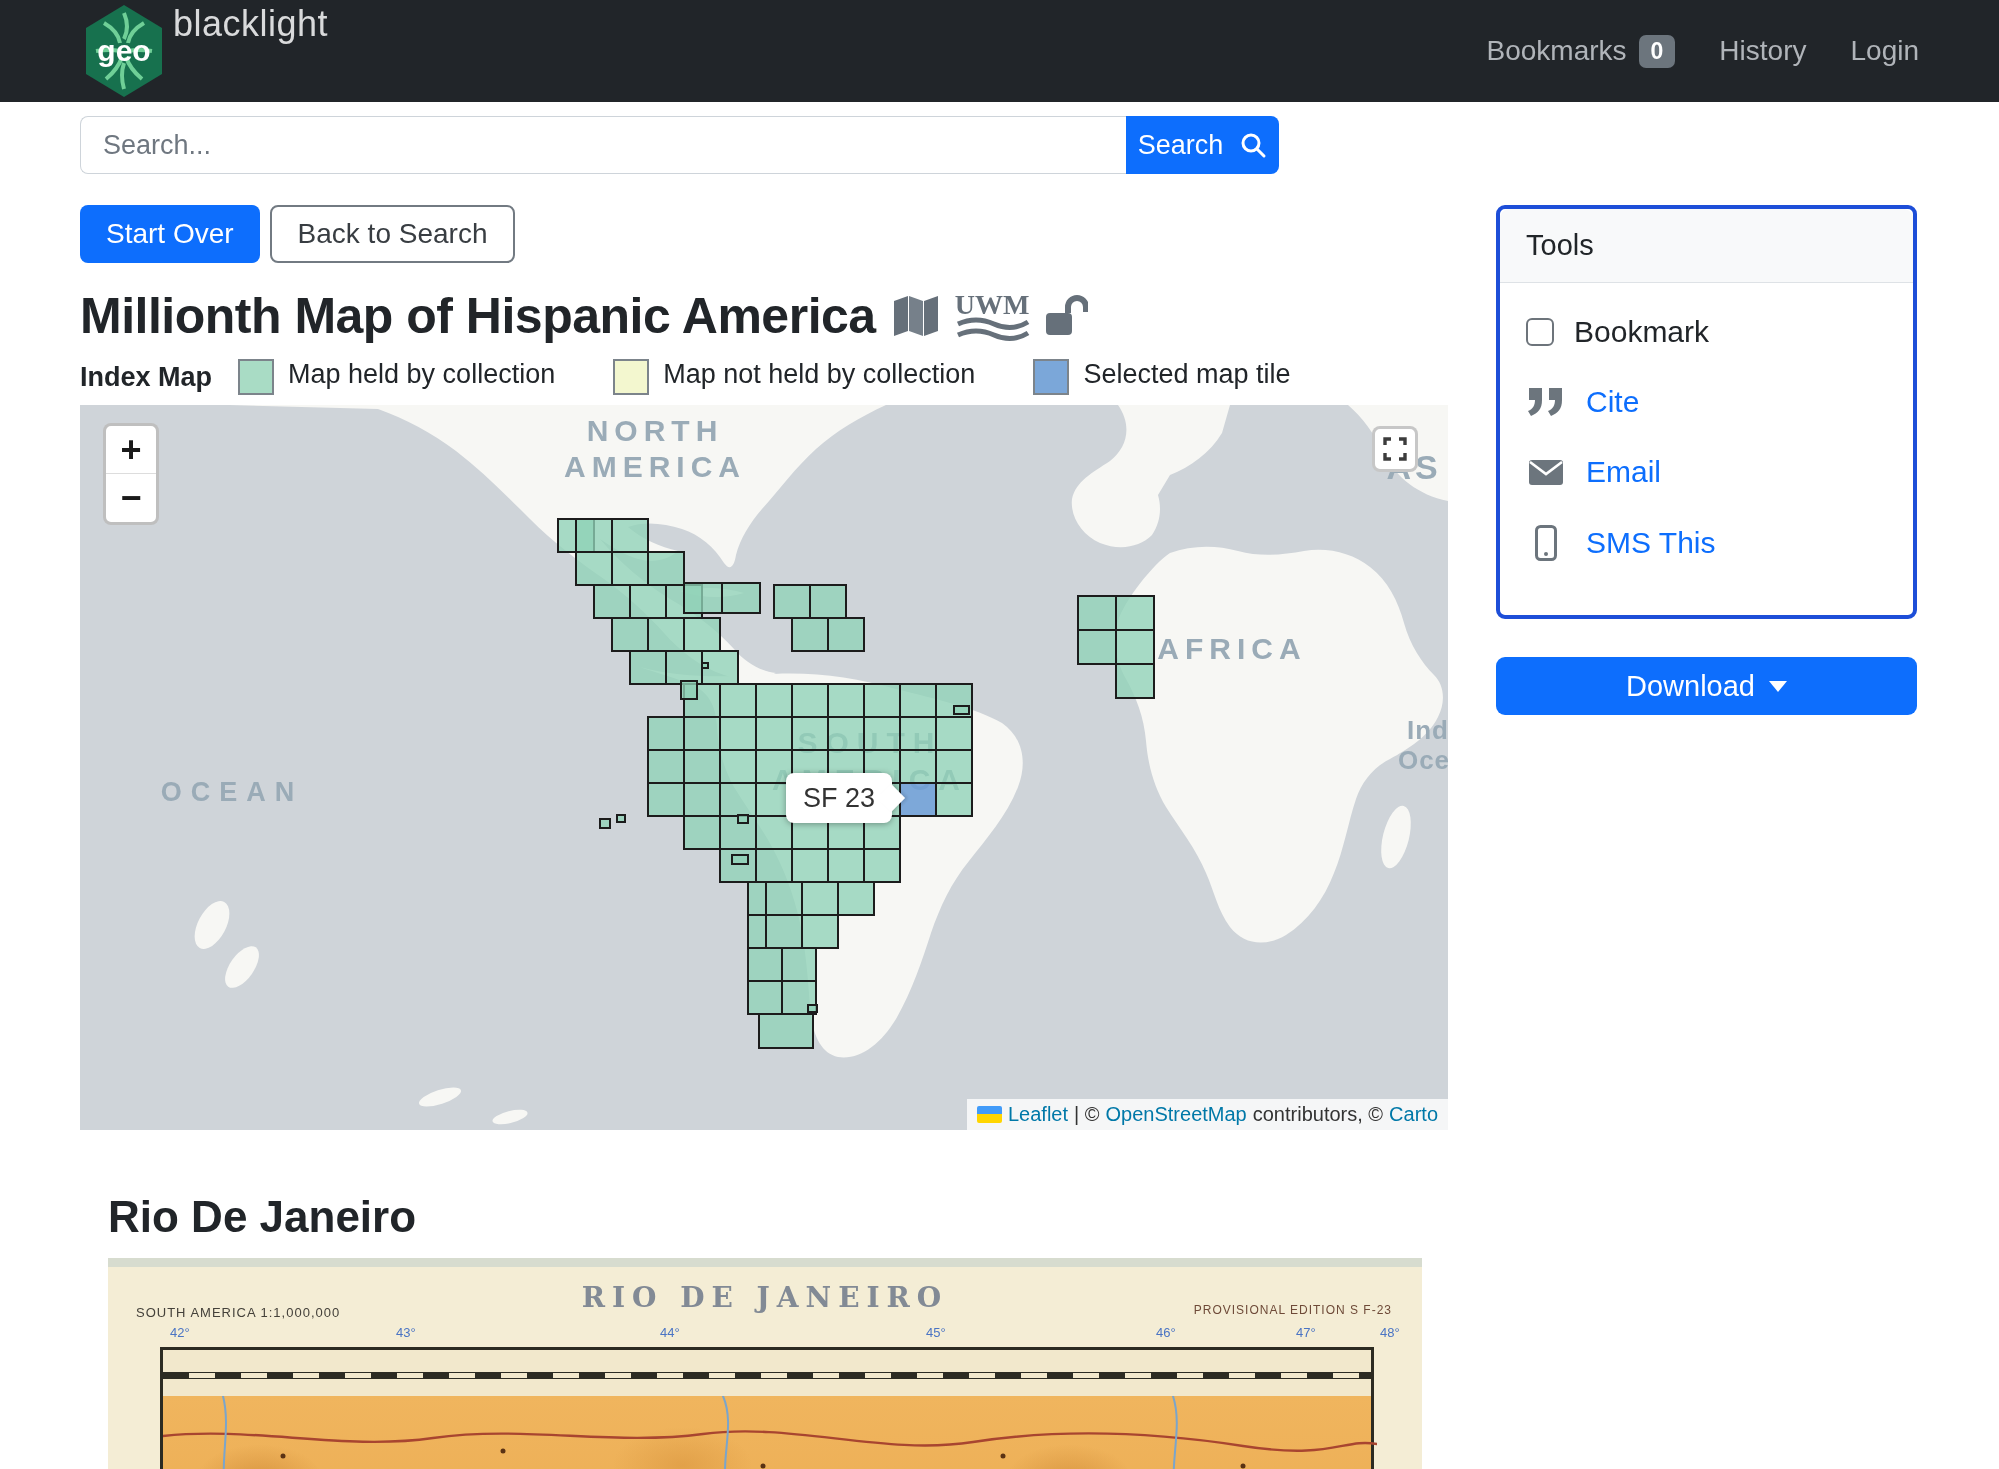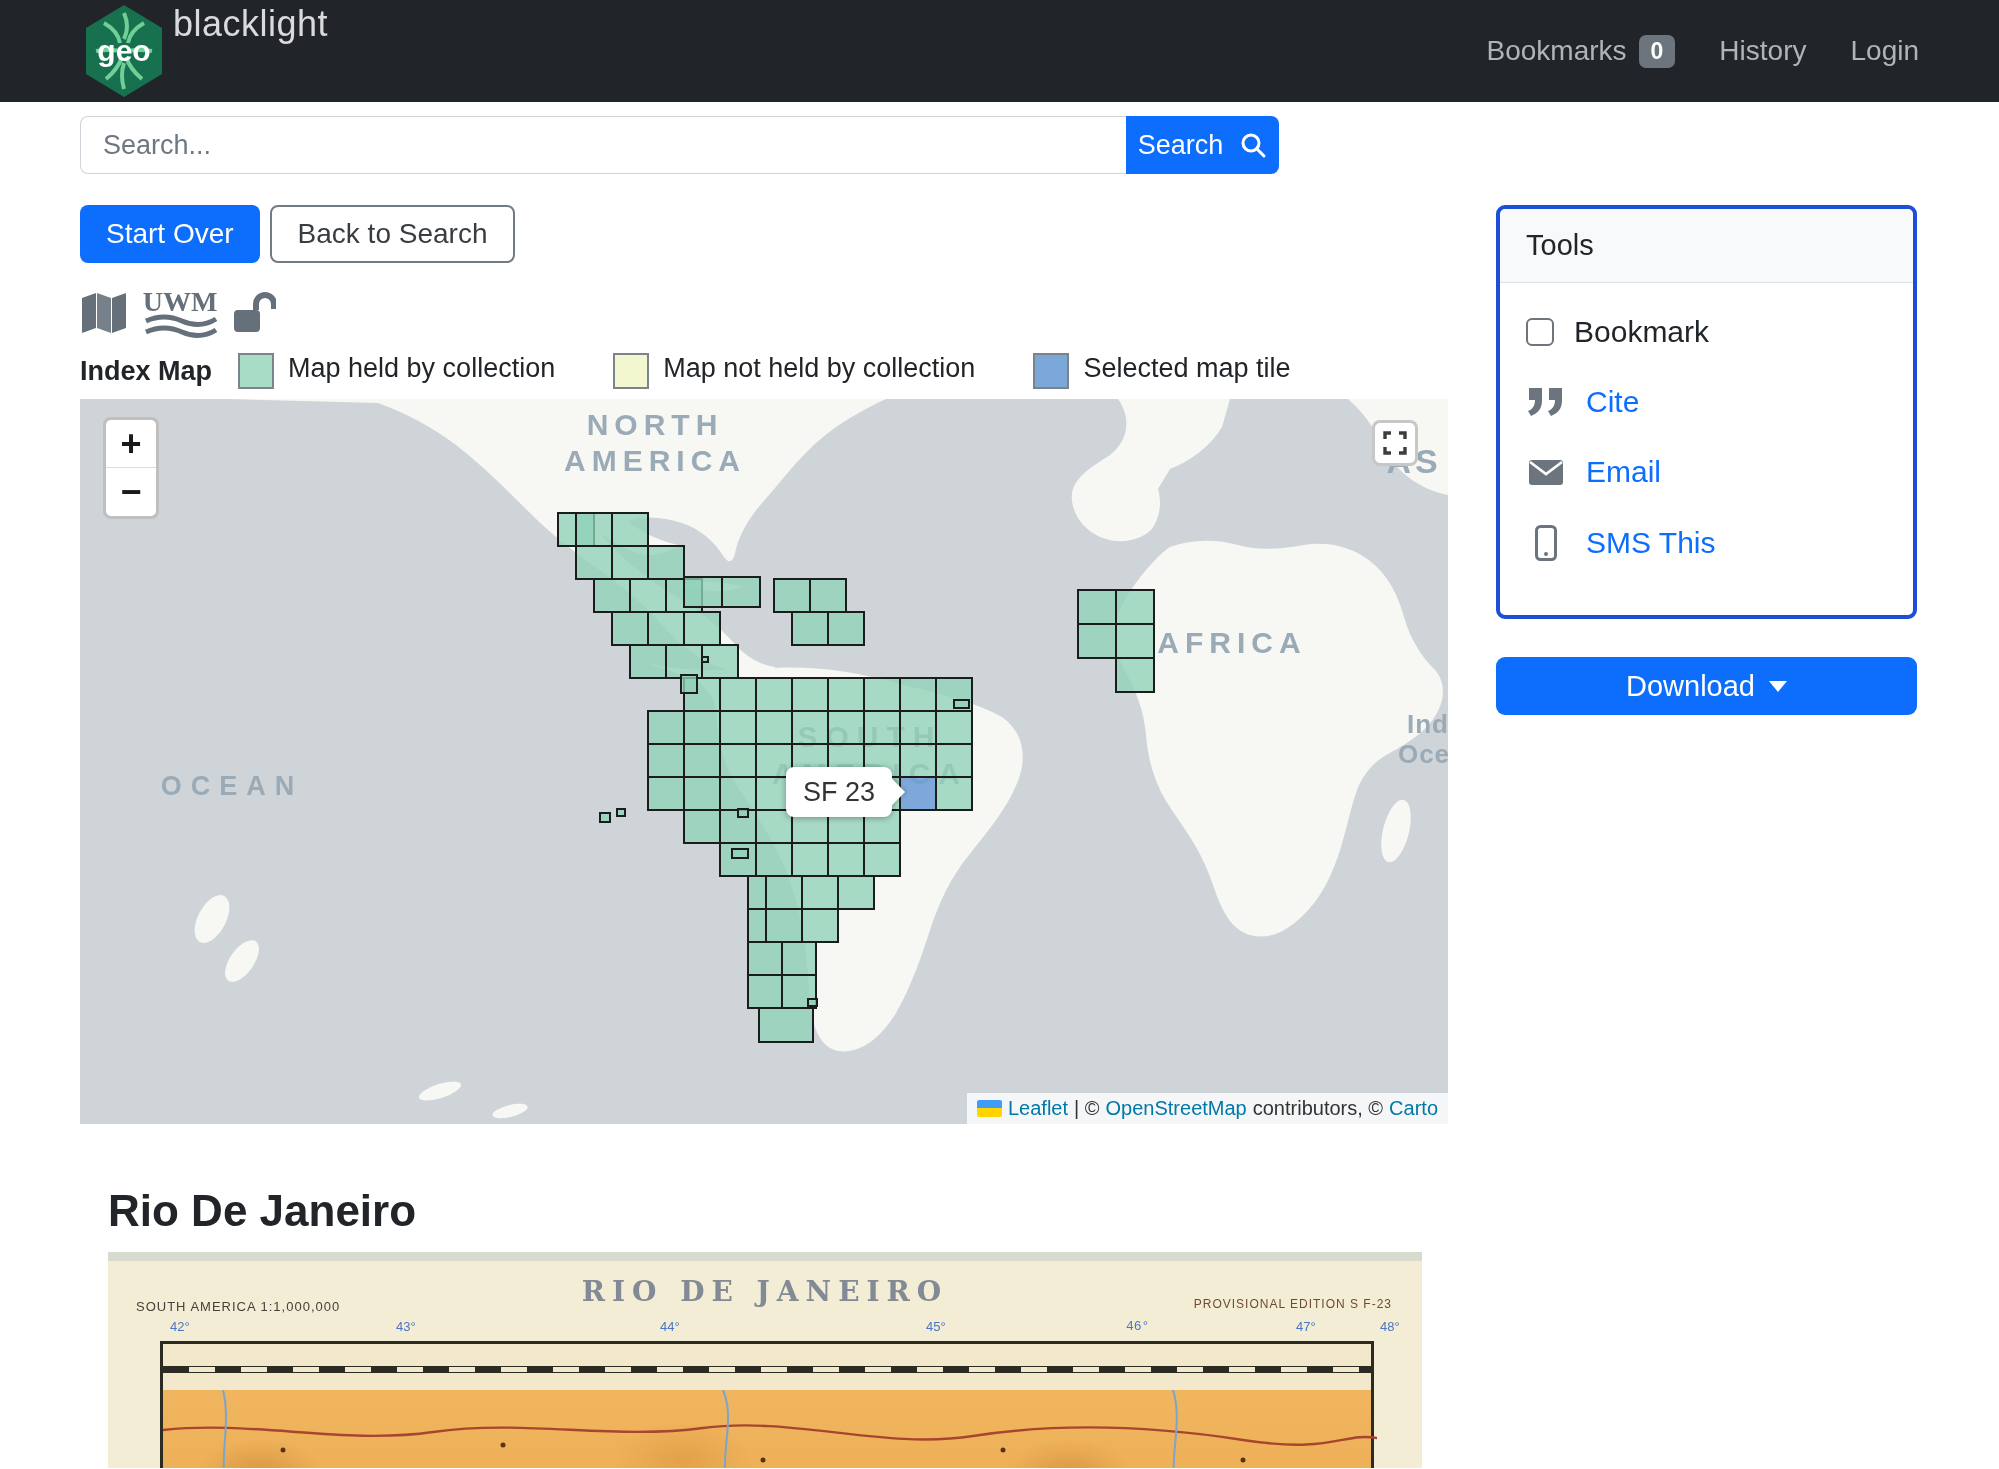--- a/index.html
+++ b/index.html
@@ -159,20 +159,21 @@
   <div class="columns">
 
     <div class="main-col">
 
       <div class="btn-row">
         <button class="btn-primary">Start Over</button>
         <button class="btn-outline">Back to Search</button>
       </div>
 
       <div class="title-row">
+        <h1 class="record-title">Millionth Map of Hispanic America</h1>
         <span class="title-icons">
           <svg class="icon-svg" width="48" height="42" viewBox="0 0 48 42">
             <path d="M2,6 L16,1 L16,36 L2,41 Z" fill="#66707a"></path>
             <path d="M17,1 L31,6 L31,41 L17,36 Z" fill="#76808a"></path>
             <path d="M32,6 L46,1 L46,36 L32,41 Z" fill="#66707a"></path>
           </svg>
           <svg class="icon-svg" width="76" height="52" viewBox="0 0 76 52">
             <text x="38" y="24" text-anchor="middle" font-size="28" font-weight="bold" font-family="Liberation Serif, serif" fill="#66707a">UWM</text>
             <path d="M4,34 q18,-8 36,0 q18,8 34,-2" stroke="#66707a" stroke-width="5" fill="none"></path>
             <path d="M4,45 q18,-8 36,0 q18,8 34,-2" stroke="#66707a" stroke-width="5" fill="none"></path>
@@ -354,21 +355,21 @@
         <div class="scan-strip"></div>
         <div class="scan-paper">
           <div class="scan-title">RIO DE JANEIRO</div>
           <div class="scan-left">SOUTH AMERICA  1:1,000,000</div>
           <div class="scan-right">PROVISIONAL EDITION  S F-23</div>
           <div class="scan-degrees" id="scan-degrees">
               <span style="left: 62px;">42°</span>
               <span style="left: 288px;">43°</span>
               <span style="left: 552px;">44°</span>
               <span style="left: 818px;">45°</span>
-              <span style="left: 1018px; font-family: Liberation Mono, monospace;">46°</span>
+              <span style="left: 1048px;">46°</span>
               <span style="left: 1188px;">47°</span>
               <span style="left: 1272px;">48°</span>
             </div>
           <div class="scan-border">
             <div class="tickbar"></div>
             <div class="terrain">
               <svg width="1214" height="180" viewBox="0 0 1214 180">
                 <g fill="none" stroke-linecap="round">
                   <path d="M0,40 C90,30 180,55 270,42 S450,50 540,38 S720,60 810,46 S990,36 1080,50 S1180,42 1214,48" stroke="#a84530" stroke-width="2.4"></path>
                   <path d="M0,95 C110,105 200,82 310,96 S520,88 610,102 S800,92 900,104 S1090,96 1214,104" stroke="#8b4a2a" stroke-width="2"></path>

